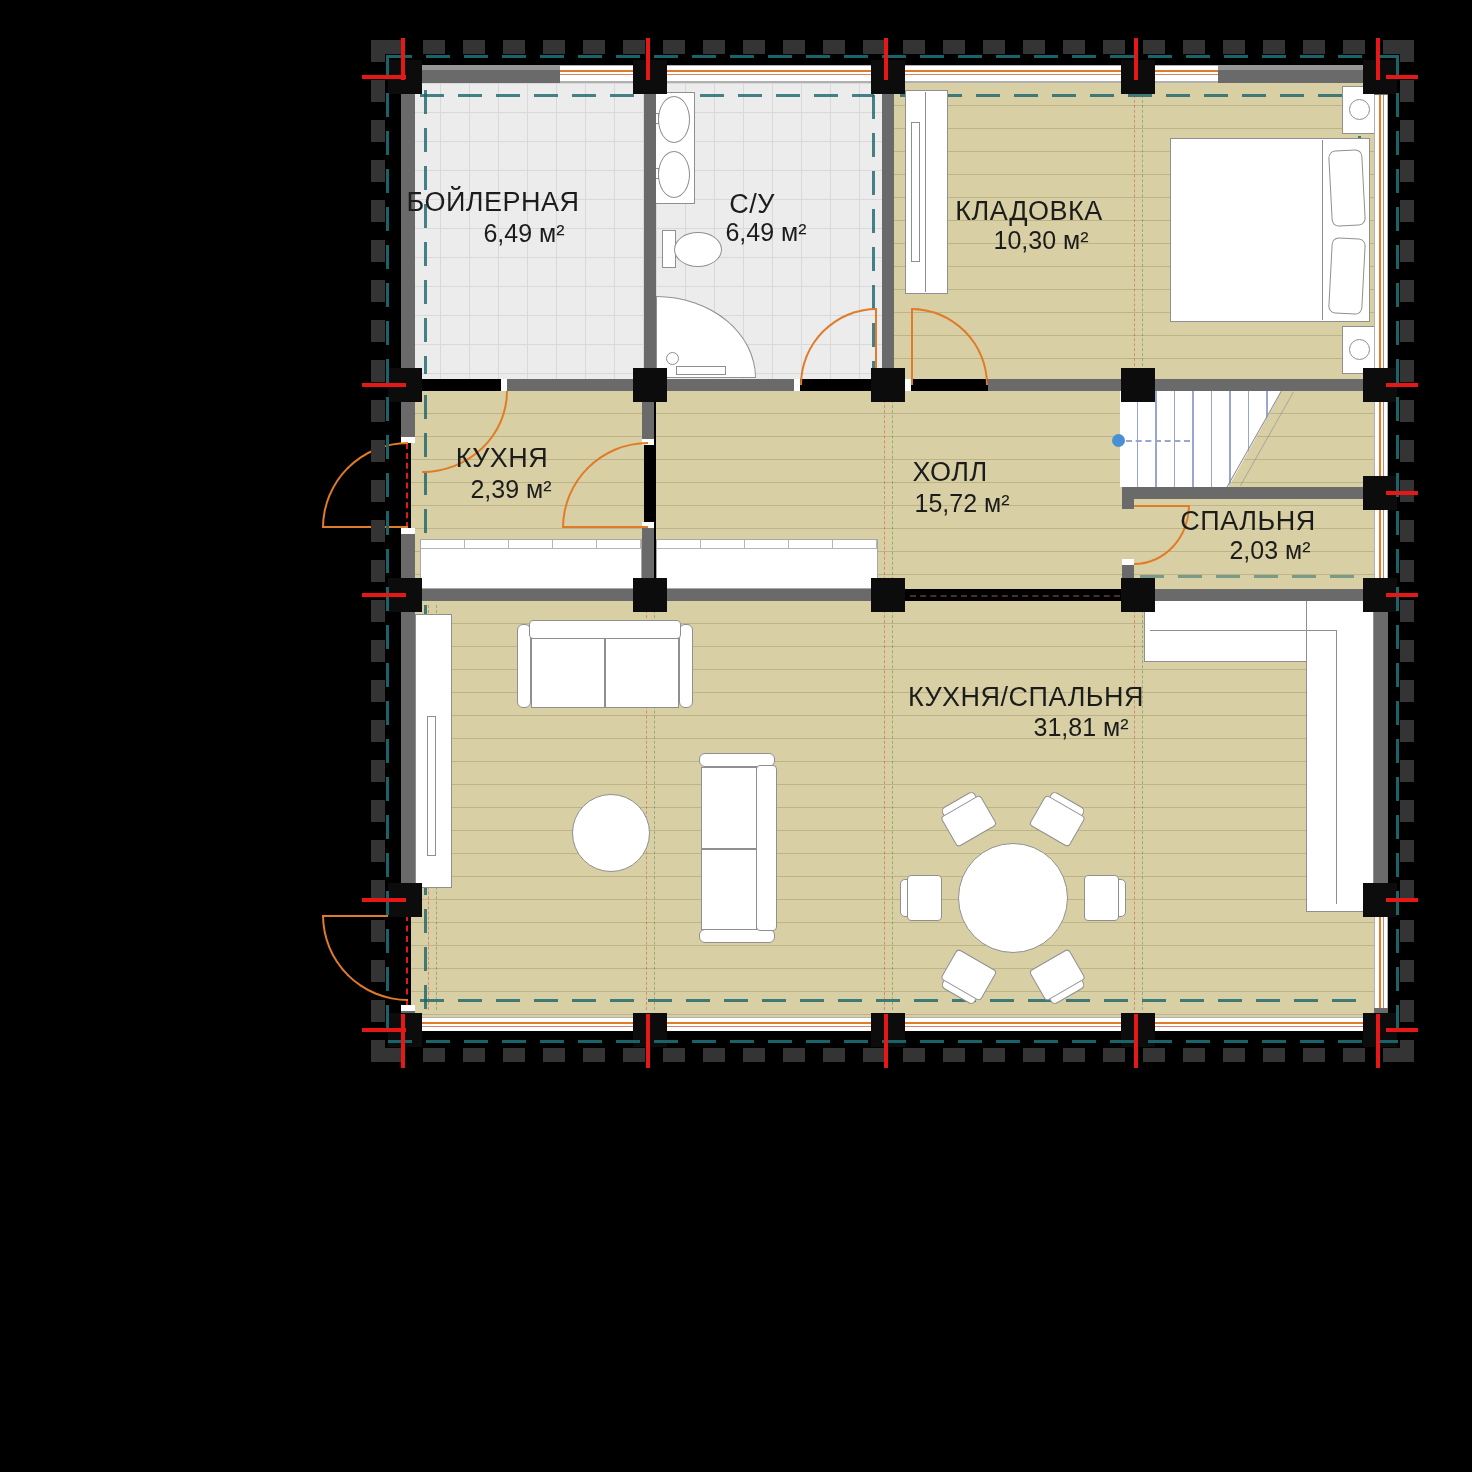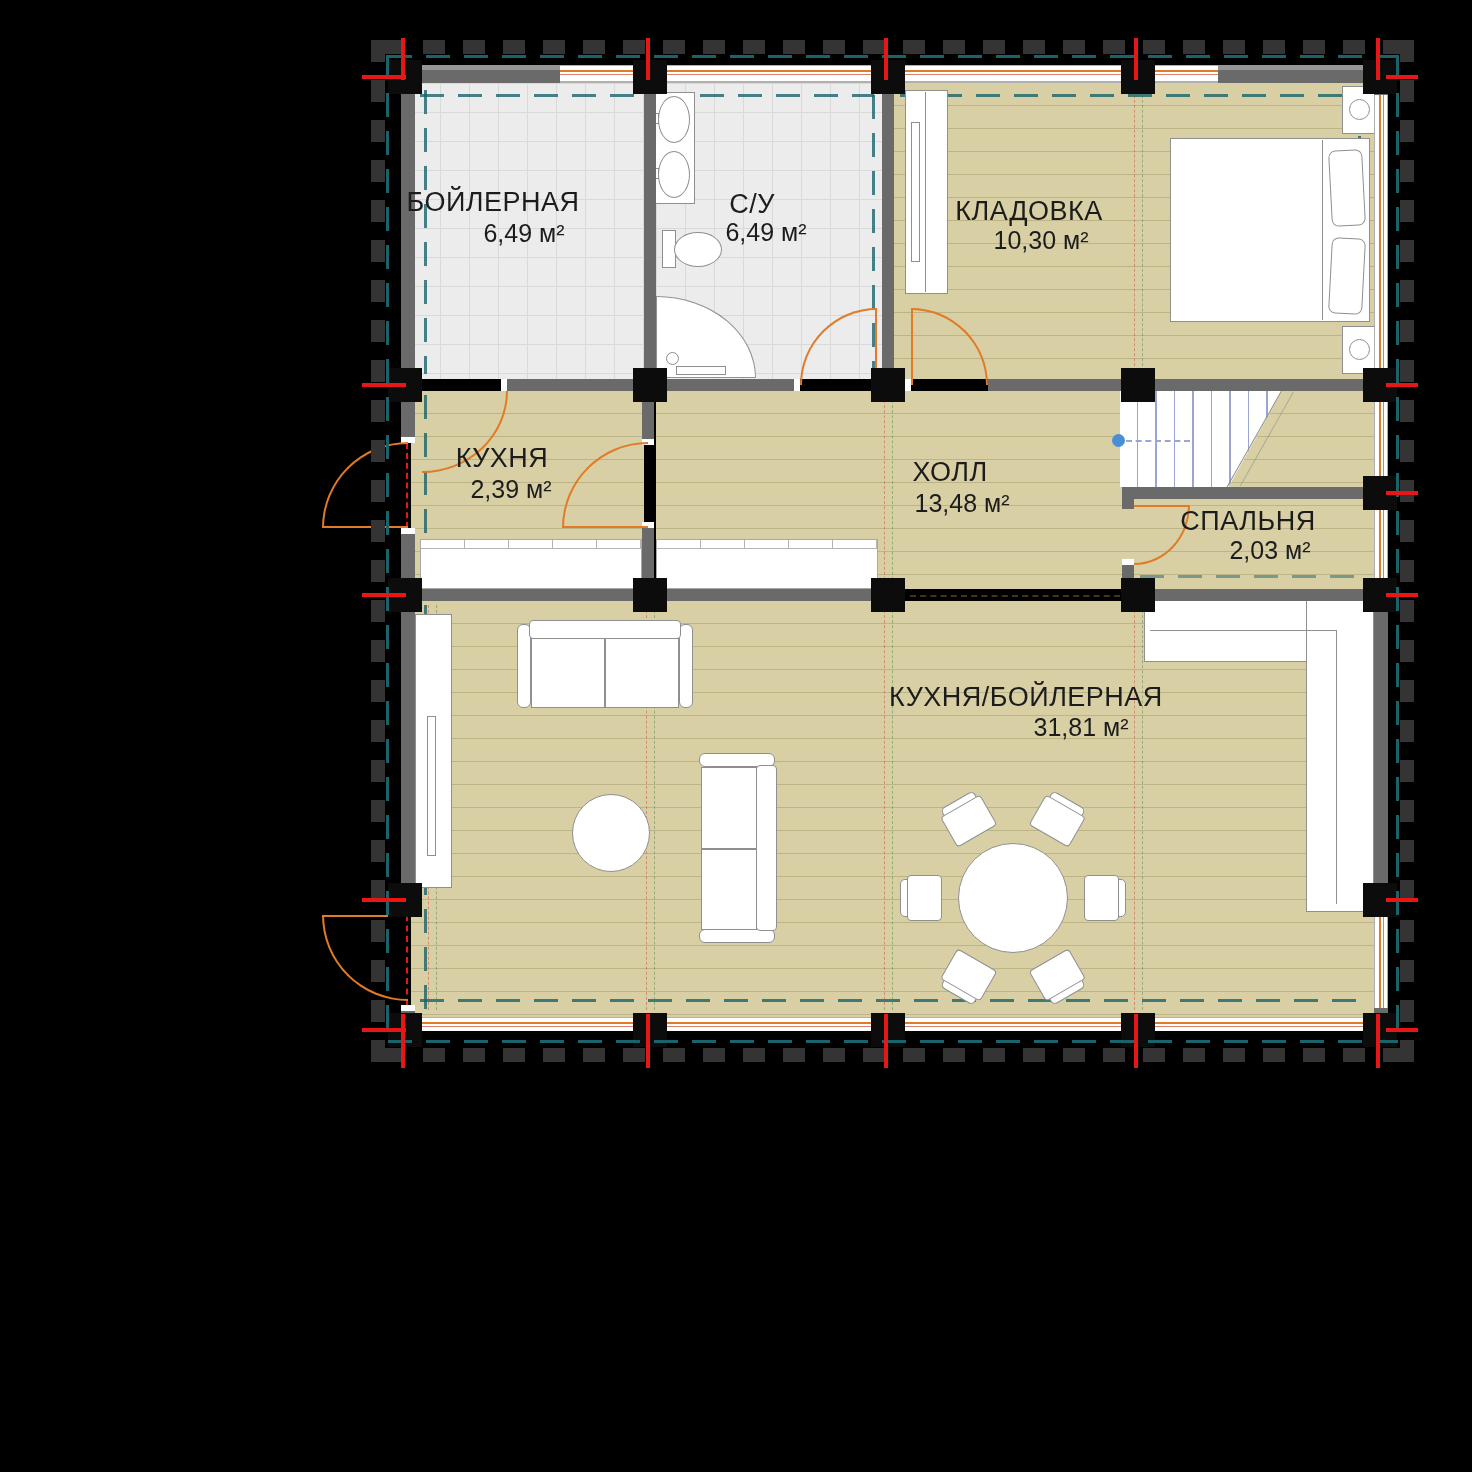--- a/index.html
+++ b/index.html
@@ -303,17 +303,17 @@
 
 <div class="label" style="left:493px;top:202px">БОЙЛЕРНАЯ</div>
 <div class="label area" style="left:524px;top:233px">6,49 м²</div>
 <div class="label" style="left:752px;top:204px">С/У</div>
 <div class="label area" style="left:766px;top:232px">6,49 м²</div>
 <div class="label" style="left:1029px;top:211px">КЛАДОВКА</div>
 <div class="label area" style="left:1041px;top:240px">10,30 м²</div>
 <div class="label" style="left:502px;top:458px">КУХНЯ</div>
 <div class="label area" style="left:511px;top:489px">2,39 м²</div>
 <div class="label" style="left:950px;top:472px">ХОЛЛ</div>
-<div class="label area" style="left:962px;top:503px">13,48 м²</div>
+<div class="label area" style="left:962px;top:503px">15,72 м²</div>
 <div class="label" style="left:1248px;top:521px">СПАЛЬНЯ</div>
 <div class="label area" style="left:1270px;top:550px">2,03 м²</div>
-<div class="label" style="left:1026px;top:697px">КУХНЯ/БОЙЛЕРНАЯ</div>
+<div class="label" style="left:1026px;top:697px">КУХНЯ/СПАЛЬНЯ</div>
 <div class="label area" style="left:1081px;top:727px">31,81 м²</div>
 
 </body></html>

